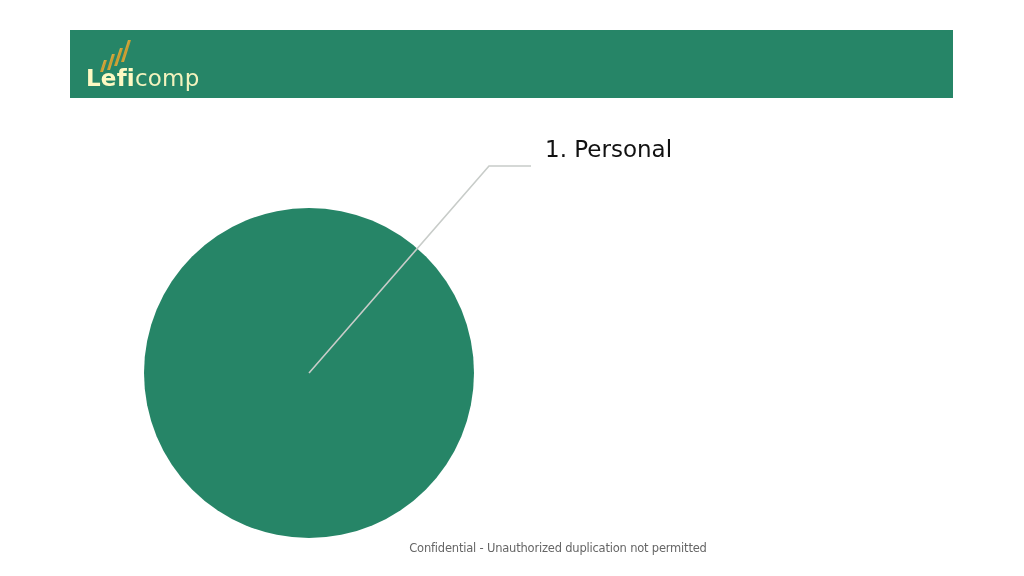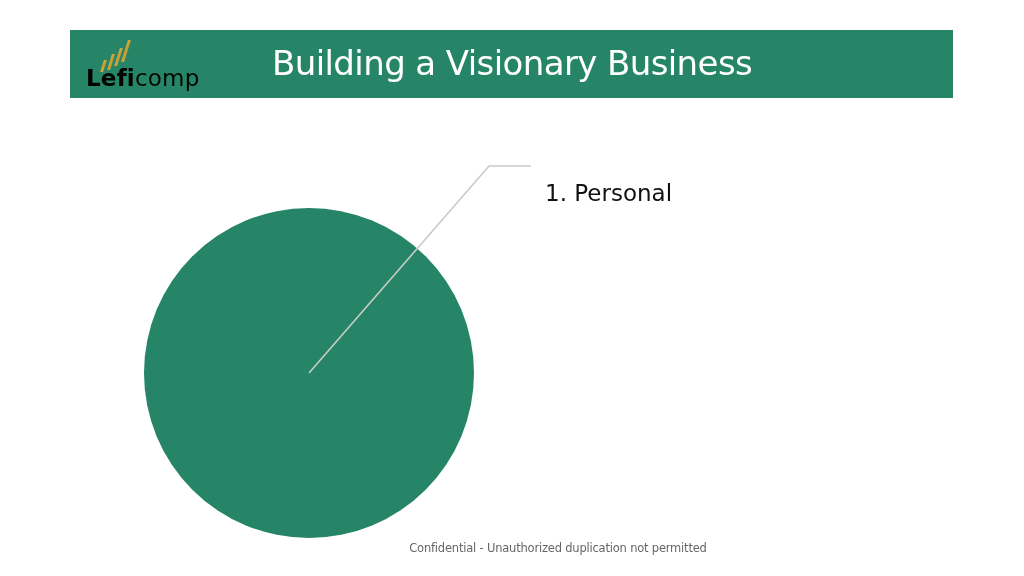--- a/index.html
+++ b/index.html
@@ -38,21 +38,21 @@
       top: 2px;
       width: 40px;
       height: 36px;
     }
     .logo-text {
       position: absolute;
       left: 0px;
       top: 28px;
       font-family: "DejaVu Sans", sans-serif;
       font-size: 23px;
-      color: #000000;
+      color: #fef9c3;
       letter-spacing: 0.2px;
       line-height: 28px;
       white-space: nowrap;
     }
     .logo-text .bold { font-weight: bold; }
     .logo-text .light { font-weight: normal; opacity: 0.95; }
     .title {
       position: absolute;
       left: 202px;
       top: 10px;
@@ -72,21 +72,20 @@
     }
     .label {
       position: absolute;
       left: 545px;
       top: 133px;
       font-family: "DejaVu Sans", sans-serif;
       font-size: 23px;
       line-height: 32px;
       color: #111111;
       white-space: nowrap;
-      margin-top: 44px;
     }
     .label div { display: block; }
     .footer {
       position: absolute;
       left: 0;
       width: 1024px;
       top: 541px;
       text-align: center;
       font-family: "DejaVu Sans", sans-serif;
       font-size: 11.5px;
@@ -110,21 +109,20 @@
             <stop offset="1" stop-color="#f0d36a"></stop>
           </linearGradient>
         </defs>
         <polygon points="4,34 8,22 11,22 7,34" fill="url(#gold)"></polygon>
         <polygon points="11,32 16,16 19,16 14,32" fill="url(#gold)"></polygon>
         <polygon points="18,28 24,10 27,10 21,28" fill="url(#gold)"></polygon>
         <polygon points="25,24 32,2 35,2 28,24" fill="url(#gold)"></polygon>
       </svg>
       <div class="logo-text"><span class="bold">Lefi</span><span class="light">comp</span></div>
     </div>
-    <div class="title">Building a Visionary Business</div>
   </div>
 
   <svg class="chart-svg" viewBox="0 0 1024 576">
     <circle cx="309" cy="373" r="165" fill="#268567"></circle>
     <polyline points="309,373 489,166 531,166" fill="none" stroke="#c8ccc9" stroke-width="1.6"></polyline>
   </svg>
 
   <div class="label">
     <div>1. Personal</div>
   </div>

